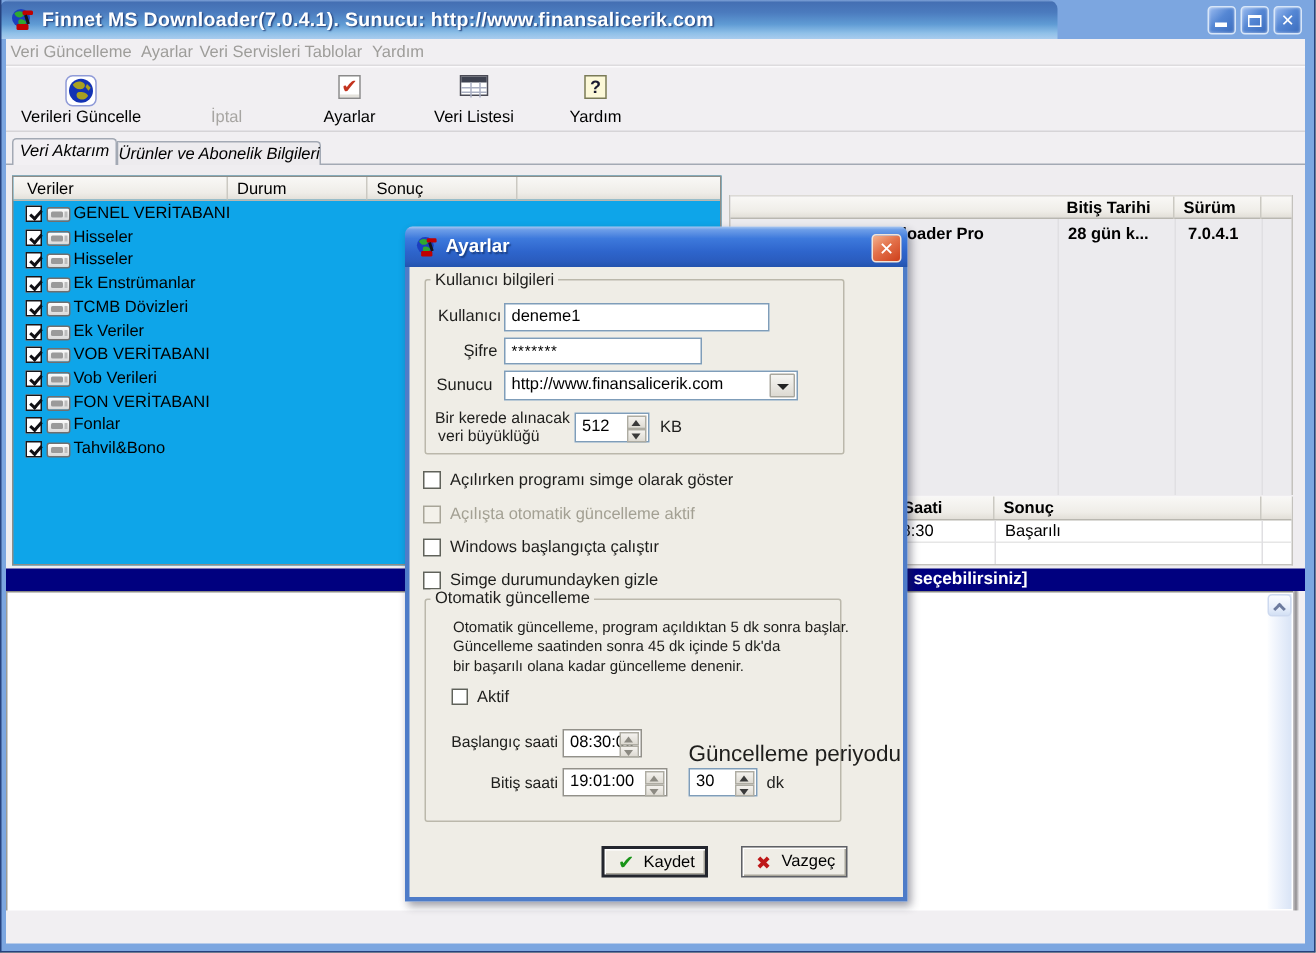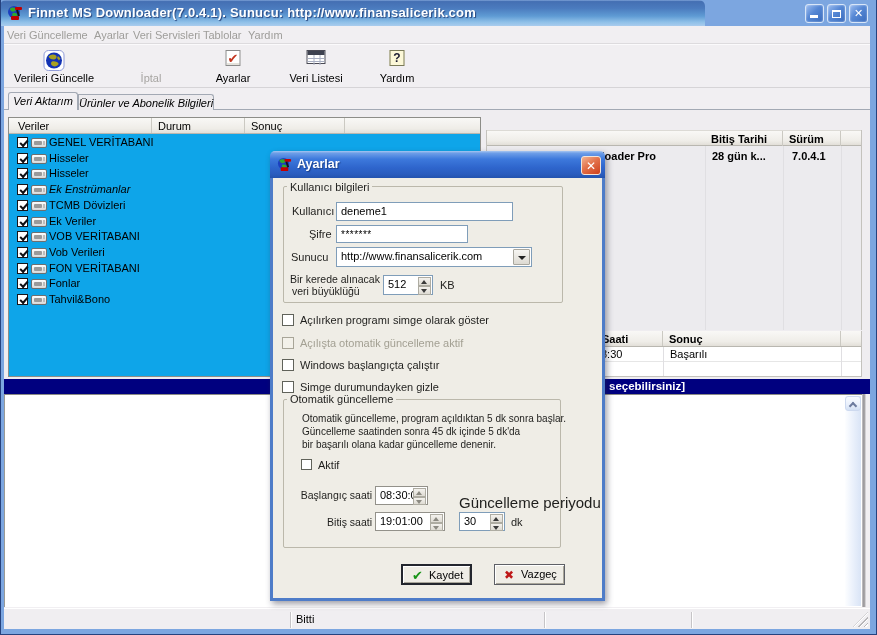--- a/index.html
+++ b/index.html
@@ -272,21 +272,21 @@
         <div class="lrow" style="top: 33px;">
           <div class="lcheck"></div>
           <div class="licon"></div>
           <span class="ltext">Hisseler</span>
         </div>
         <div class="lrow" style="top: 48px;">
           <div class="lcheck"></div>
           <div class="licon"></div>
           <span class="ltext">Hisseler</span>
         </div>
-        <div class="lrow" style="top: 64px; font-style: italic;">
+        <div class="lrow" style="top: 64px;">
           <div class="lcheck"></div>
           <div class="licon"></div>
           <span class="ltext">Ek Enstrümanlar</span>
         </div>
         <div class="lrow" style="top: 80px;">
           <div class="lcheck"></div>
           <div class="licon"></div>
           <span class="ltext">TCMB Dövizleri</span>
         </div>
         <div class="lrow" style="top: 96px;">
@@ -359,27 +359,20 @@
   </div>
 
   <div id="logarea"></div>
   <div id="logedge"></div>
   <div id="vscroll">
     <div class="sbtn">
         <div class="chev"></div>
       </div>
   </div>
 
-  <div id="statusbar">
-    <div class="sdiv" style="left:286px"></div>
-    <div class="sdiv" style="left:540px"></div>
-    <div class="sdiv" style="left:687px"></div>
-    <span id="status-text">Bitti</span>
-    <div id="grip"></div>
-  </div>
 
   <div id="dialog">
     <div id="dlg-frame"></div>
     <div id="dlg-body"></div>
     <div id="dlg-title">
       <svg id="dlg-icon" viewBox="0 0 16 16">
         <circle cx="7" cy="7" r="6" fill="#1B3FBF"></circle>
         <path d="M2.5 4 C4 2.5 6 2 8 3 C9.5 4 9 6 7 6.5 C5 7 3.5 6 2.5 4Z" fill="#2FA830"></path>
         <path d="M6 8 C8 7.5 10 8.5 10.5 10 C9.5 12 7 12.5 5.5 11 C5 10 5 8.5 6 8Z" fill="#2FA830"></path>
         <rect x="8" y="2" width="7" height="3" rx="1" fill="#C00000"></rect>

